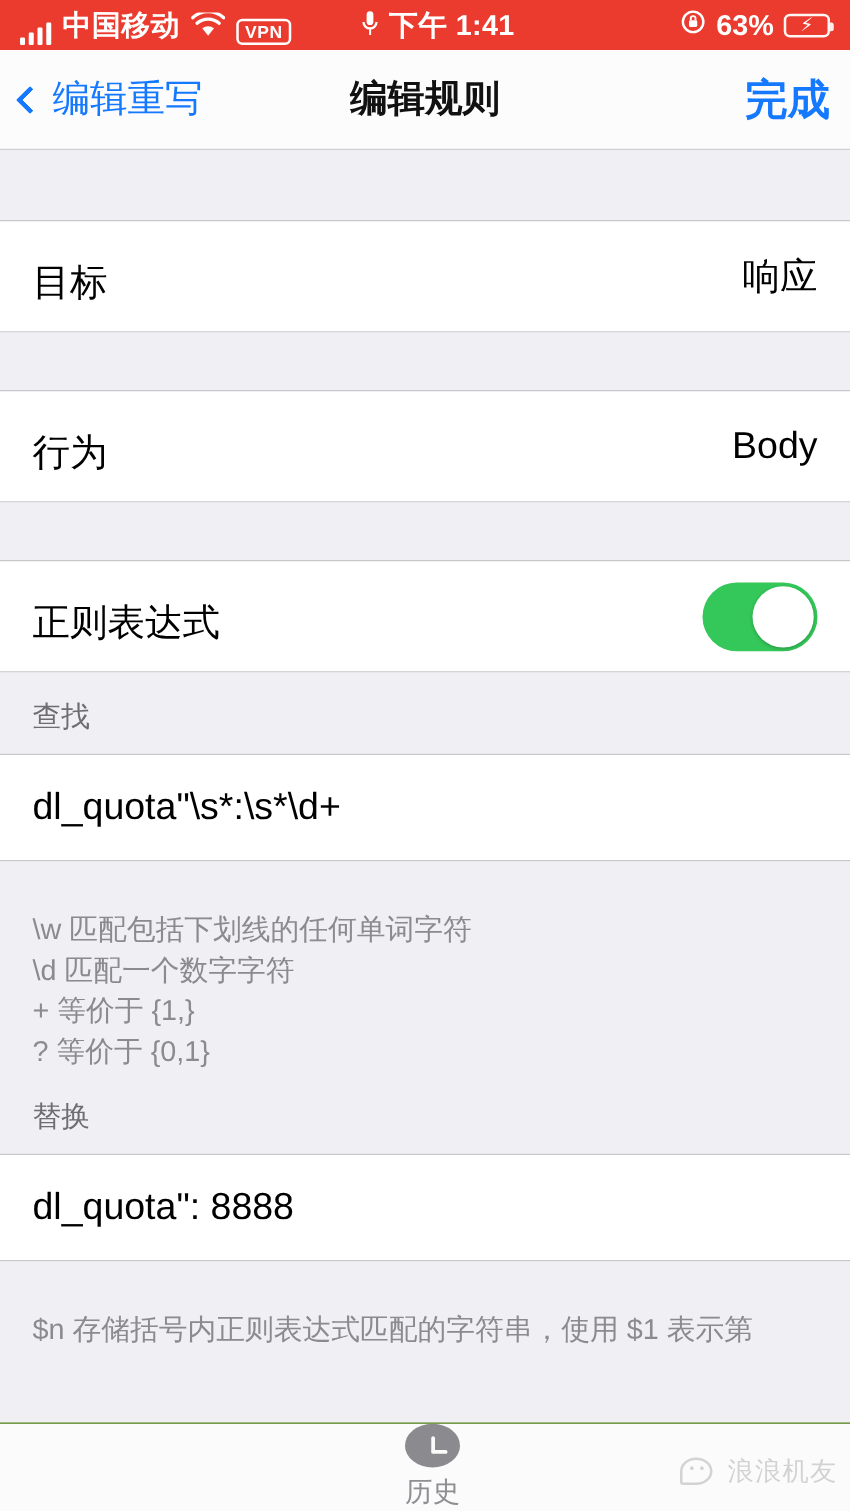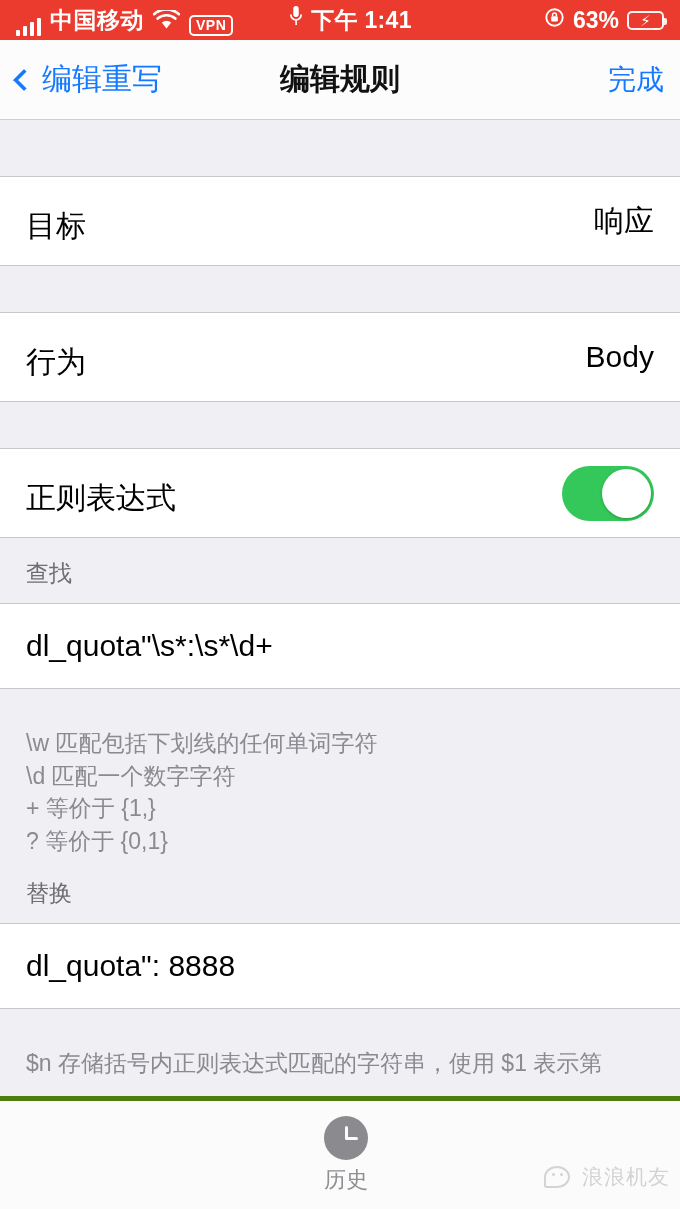--- a/index.html
+++ b/index.html
@@ -27,21 +27,21 @@
     padding: 0 16px;
     font-size: 23px;
     font-weight: 600;
     flex: 0 0 auto;
     position: relative;
   }
   .sb-left { display: flex; align-items: flex-end; gap: 9px; }
   .sb-center {
     position: absolute;
     left: 0; right: 0;
-    display: flex; justify-content: center; align-items: flex-start;
+    display: flex; justify-content: center; align-items: flex-end;
     gap: 8px;
     pointer-events: none;
     margin-left: 21px;
   }
   .sb-right {
     margin-left: auto;
     display: flex; align-items: center; gap: 8px;
   }
   .signal-bars { display: flex; align-items: flex-end; gap: 3px; height: 19px; }
   .signal-bars i { width: 4px; background: #fff; border-radius: 1px; display: block; }
@@ -122,22 +122,22 @@
     position: absolute;
     left: 0; right: 0;
     text-align: center;
     font-size: 30px;
     font-weight: 600;
     color: #111;
   }
   .nav-done {
     margin-left: auto;
     color: #1479ff;
-    font-size: 28px;
-    font-weight: 400;
+    font-size: 34px;
+    font-weight: 700;
     cursor: pointer;
     z-index: 2;
   }
 
   
   .content {
     flex: 1 1 auto;
     background: #efeff4;
     overflow: hidden;
     position: relative;
@@ -206,23 +206,23 @@
     padding: 22px 26px 0;
     font-size: 23px;
     line-height: 1.42;
     color: #8a8a8f;
     margin-top: 16px;
   }
   .sec-footer .fl { display: block; white-space: nowrap; }
 
   
   .tab-bar {
-    height: 113px;
+    height: 71px;
     background: #fbfbfb;
-    border-top: 5px solid #4d7c0f;
+    border-top: 1px solid #4d7c0f;
     display: flex;
     align-items: center;
     flex: 0 0 auto;
     position: relative;
     padding-left: 12px;
   }
   .tab {
     flex: 1 1 0;
     display: flex;
     flex-direction: column;

